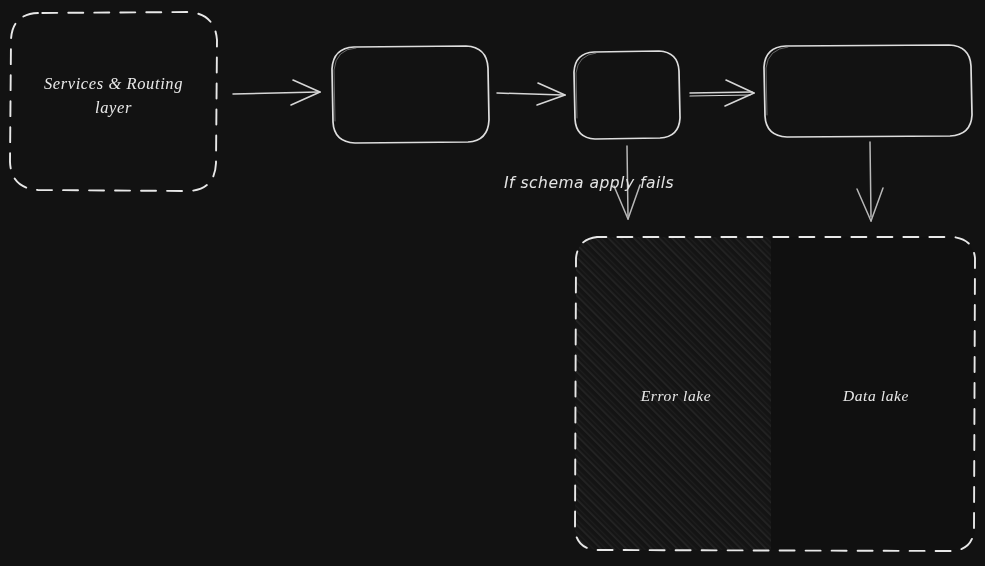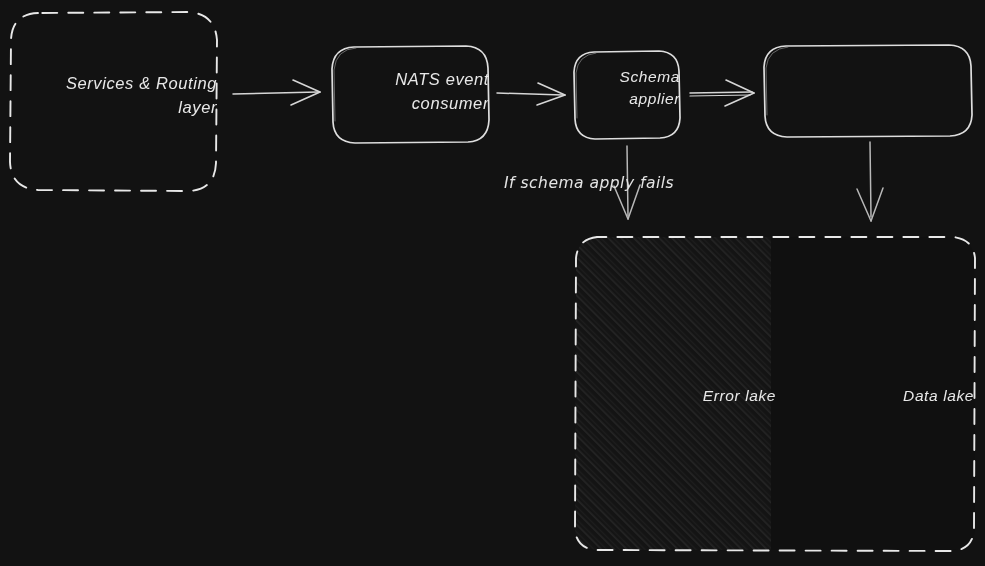--- a/index.html
+++ b/index.html
@@ -23,24 +23,24 @@
   #canvas svg.layer {
     position: absolute;
     left: 0;
     top: 0;
     width: 985px;
     height: 566px;
   }
   .node-label {
     position: absolute;
     color: #e8e8e8;
-    font-family: Liberation Sans, sans-serif;
+    font-family: Liberation Serif, serif;
     font-size: 16.5px;
     line-height: 1.45;
-    text-align: right;
+    text-align: center;
     letter-spacing: 0.6px;
     white-space: pre-line;
     pointer-events: none;
     user-select: none;
     font-style: italic;
     font-weight: 300;
   }
   .edge-label {
     position: absolute;
     color: #e4e4e4;
@@ -126,25 +126,21 @@
     <g>
       <path d="M 870 142 L 871 217" fill="none" stroke="#b8b8b8" stroke-width="1.5" stroke-linecap="round"></path>
       <path d="M 857 189 L 871 221" fill="none" stroke="#b8b8b8" stroke-width="1.5" stroke-linecap="round"></path>
       <path d="M 871 221 L 883 188" fill="none" stroke="#b8b8b8" stroke-width="1.5" stroke-linecap="round"></path>
     </g>
   </svg>
 
   <div class="node-label" style="left:10px; top:72px; width:207px;">Services &amp; Routing
 layer</div>
 
-  <div class="node-label" style="left:332px; top:68px; width:157px;">NATS event
-consumer</div>
 
-  <div class="node-label" style="left:574px; top:66px; width:106px; font-size:15.5px;">Schema
-applier</div>
 
 
   <div class="edge-label" style="left:504px; top:174px;">If schema apply fails</div>
 
   <div class="node-label" style="left:778px; top:385px; width:196px; font-size:15.5px;">Data lake</div>
 
   <div class="node-label" style="left:576px; top:385px; width:200px; font-size:15.5px;">Error lake</div>
 
   <div class="hit" style="left:10px; top:12px; width:207px; height:179px;"></div>
   <div class="hit" style="left:332px; top:46px; width:157px; height:97px;"></div>

